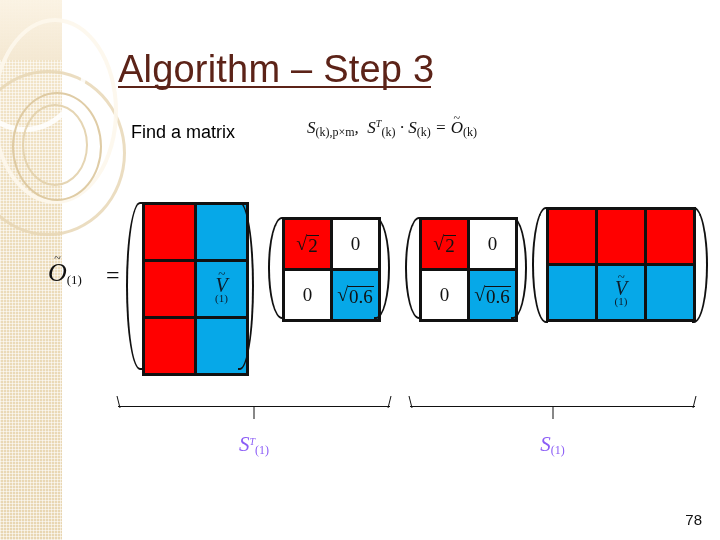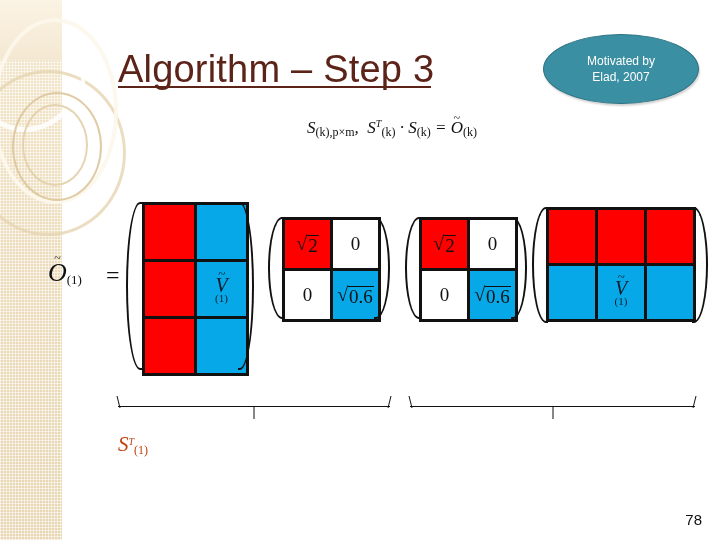--- a/index.html
+++ b/index.html
@@ -139,21 +139,21 @@
     position:absolute;top:0;width:0;height:12px;border-left:1.5px solid #111;
   }
   .ubrace .tickL{left:0;transform:skewX(14deg);}
   .ubrace .tickR{right:0;transform:skewX(-14deg);}
   .ubrace .mid{
     position:absolute;left:50%;top:10px;width:0;height:13px;
     border-left:1.5px solid #111;transform:translateX(-50%);
   }
   .ubrace-label{
     position:absolute;font-family:"Liberation Serif", serif;font-style:italic;
-    font-size:21px;color:#c2410c;white-space:nowrap;text-align:left;
+    font-size:21px;color:#8b5cf6;white-space:nowrap;text-align:center;
   }
   .ubrace-label .sub{font-size:12px;}
 
   
   .pageno{
     position:absolute;right:18px;bottom:12px;
     font-size:15px;color:#111;
   }
 </style>
 </head>
@@ -166,25 +166,22 @@
     <div class="band-arc arc5"></div>
     <div class="band-arc arc1"></div>
     <div class="band-arc arc2"></div>
     <div class="band-arc arc3"></div>
     <div class="band-arc arc4"></div>
   </div>
 
   <div class="title">Algorithm – Step 3</div>
   <div class="title-rule"></div>
 
-  <div class="callout">
-    <span>Motivated by</span>
-    <span>Elad, 2007</span>
-  </div>
-
+
+  <div class="find-text">Find a matrix</div>
   <div class="find-formula">
     <span>S</span><span class="sub">(k),p×m</span><span>,</span>&nbsp;
     <span>S</span><span class="supT">T</span><span class="sub">(k)</span>
     <span>·</span>
     <span>S</span><span class="sub">(k)</span>
     <span>=</span>
     <span class="otil"><span class="tl">~</span><span>O</span></span><span class="sub">(k)</span>
   </div>
 
   <div class="lhs">
@@ -279,16 +276,19 @@
   <div class="ubrace-label" style="left:118px;top:432px;width:272px;">
     <span>S</span><span class="supT">T</span><span class="sub">(1)</span>
   </div>
 
   <div class="ubrace" style="left:410px;top:396px;width:285px;">
     <div class="tickL"></div>
     <div class="tickR"></div>
     <div class="bar"></div>
     <div class="mid"></div>
   </div>
+  <div class="ubrace-label" style="left:410px;top:432px;width:285px;">
+    <span>S</span><span class="supT"></span><span class="sub">(1)</span>
+  </div>
 
   <div class="pageno">78</div>
 
 </div>
 
 </body></html>

